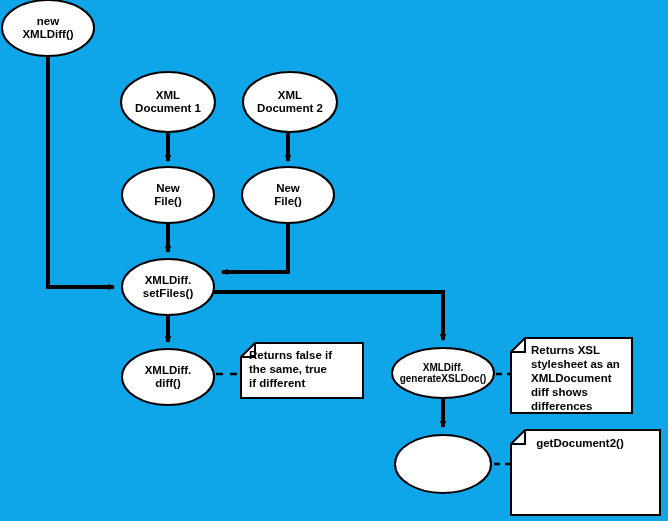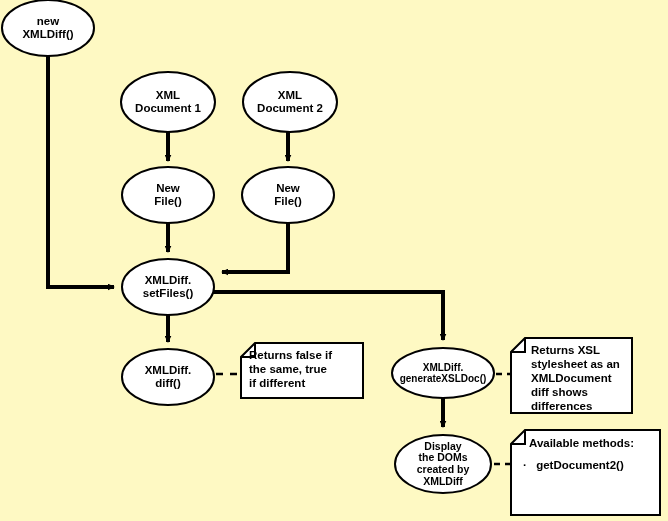--- a/index.html
+++ b/index.html
@@ -8,21 +8,21 @@
     padding: 0;
     background: #ffffff;
   }
   body {
     font-family: "Liberation Sans", sans-serif;
   }
   #diagram-root {
     position: relative;
     width: 668px;
     height: 521px;
-    background: #fef9c3;
+    background: #0ea5e9;
     overflow: hidden;
   }
   #diagram-svg {
     position: absolute;
     top: 0;
     left: 0;
     width: 668px;
     height: 521px;
   }
   .node-label {
@@ -140,35 +140,30 @@
 
   <div class="node-label" style="left:122px; top:259px; width:92px; height:56px; font-size:11.5px;">XMLDiff.
 setFiles()</div>
 
   <div class="node-label" style="left:122px; top:349px; width:92px; height:56px; font-size:11.5px;">XMLDiff.
 diff()</div>
 
   <div class="node-label" style="left:390px; top:348px; width:106px; height:50px; font-size:10px;">XMLDiff.
 generateXSLDoc()</div>
 
-  <div class="node-label" style="left:395px; top:435px; width:96px; height:58px; font-size:10.5px;">Display
-the DOMs
-created by
-XMLDiff</div>
 
   <div class="note-text" style="left:249px; top:348px; width:100px; font-size:11.5px;">Returns false if
 the same, true
 if different</div>
 
   <div class="note-text" style="left:531px; top:343px; width:100px; font-size:11.5px;">Returns XSL
 stylesheet as an
 XMLDocument
 diff shows
 differences</div>
 
   <div class="note-list" style="left:521px; top:436px; width:138px; font-size:11.5px;">
-    <div style="margin-bottom:7px; padding-left:8px;">Available methods:</div>
     <div class="note-list-item">
       <span>getDocument2()</span>
     </div>
   </div>
 
 </div>
 
 </body></html>

